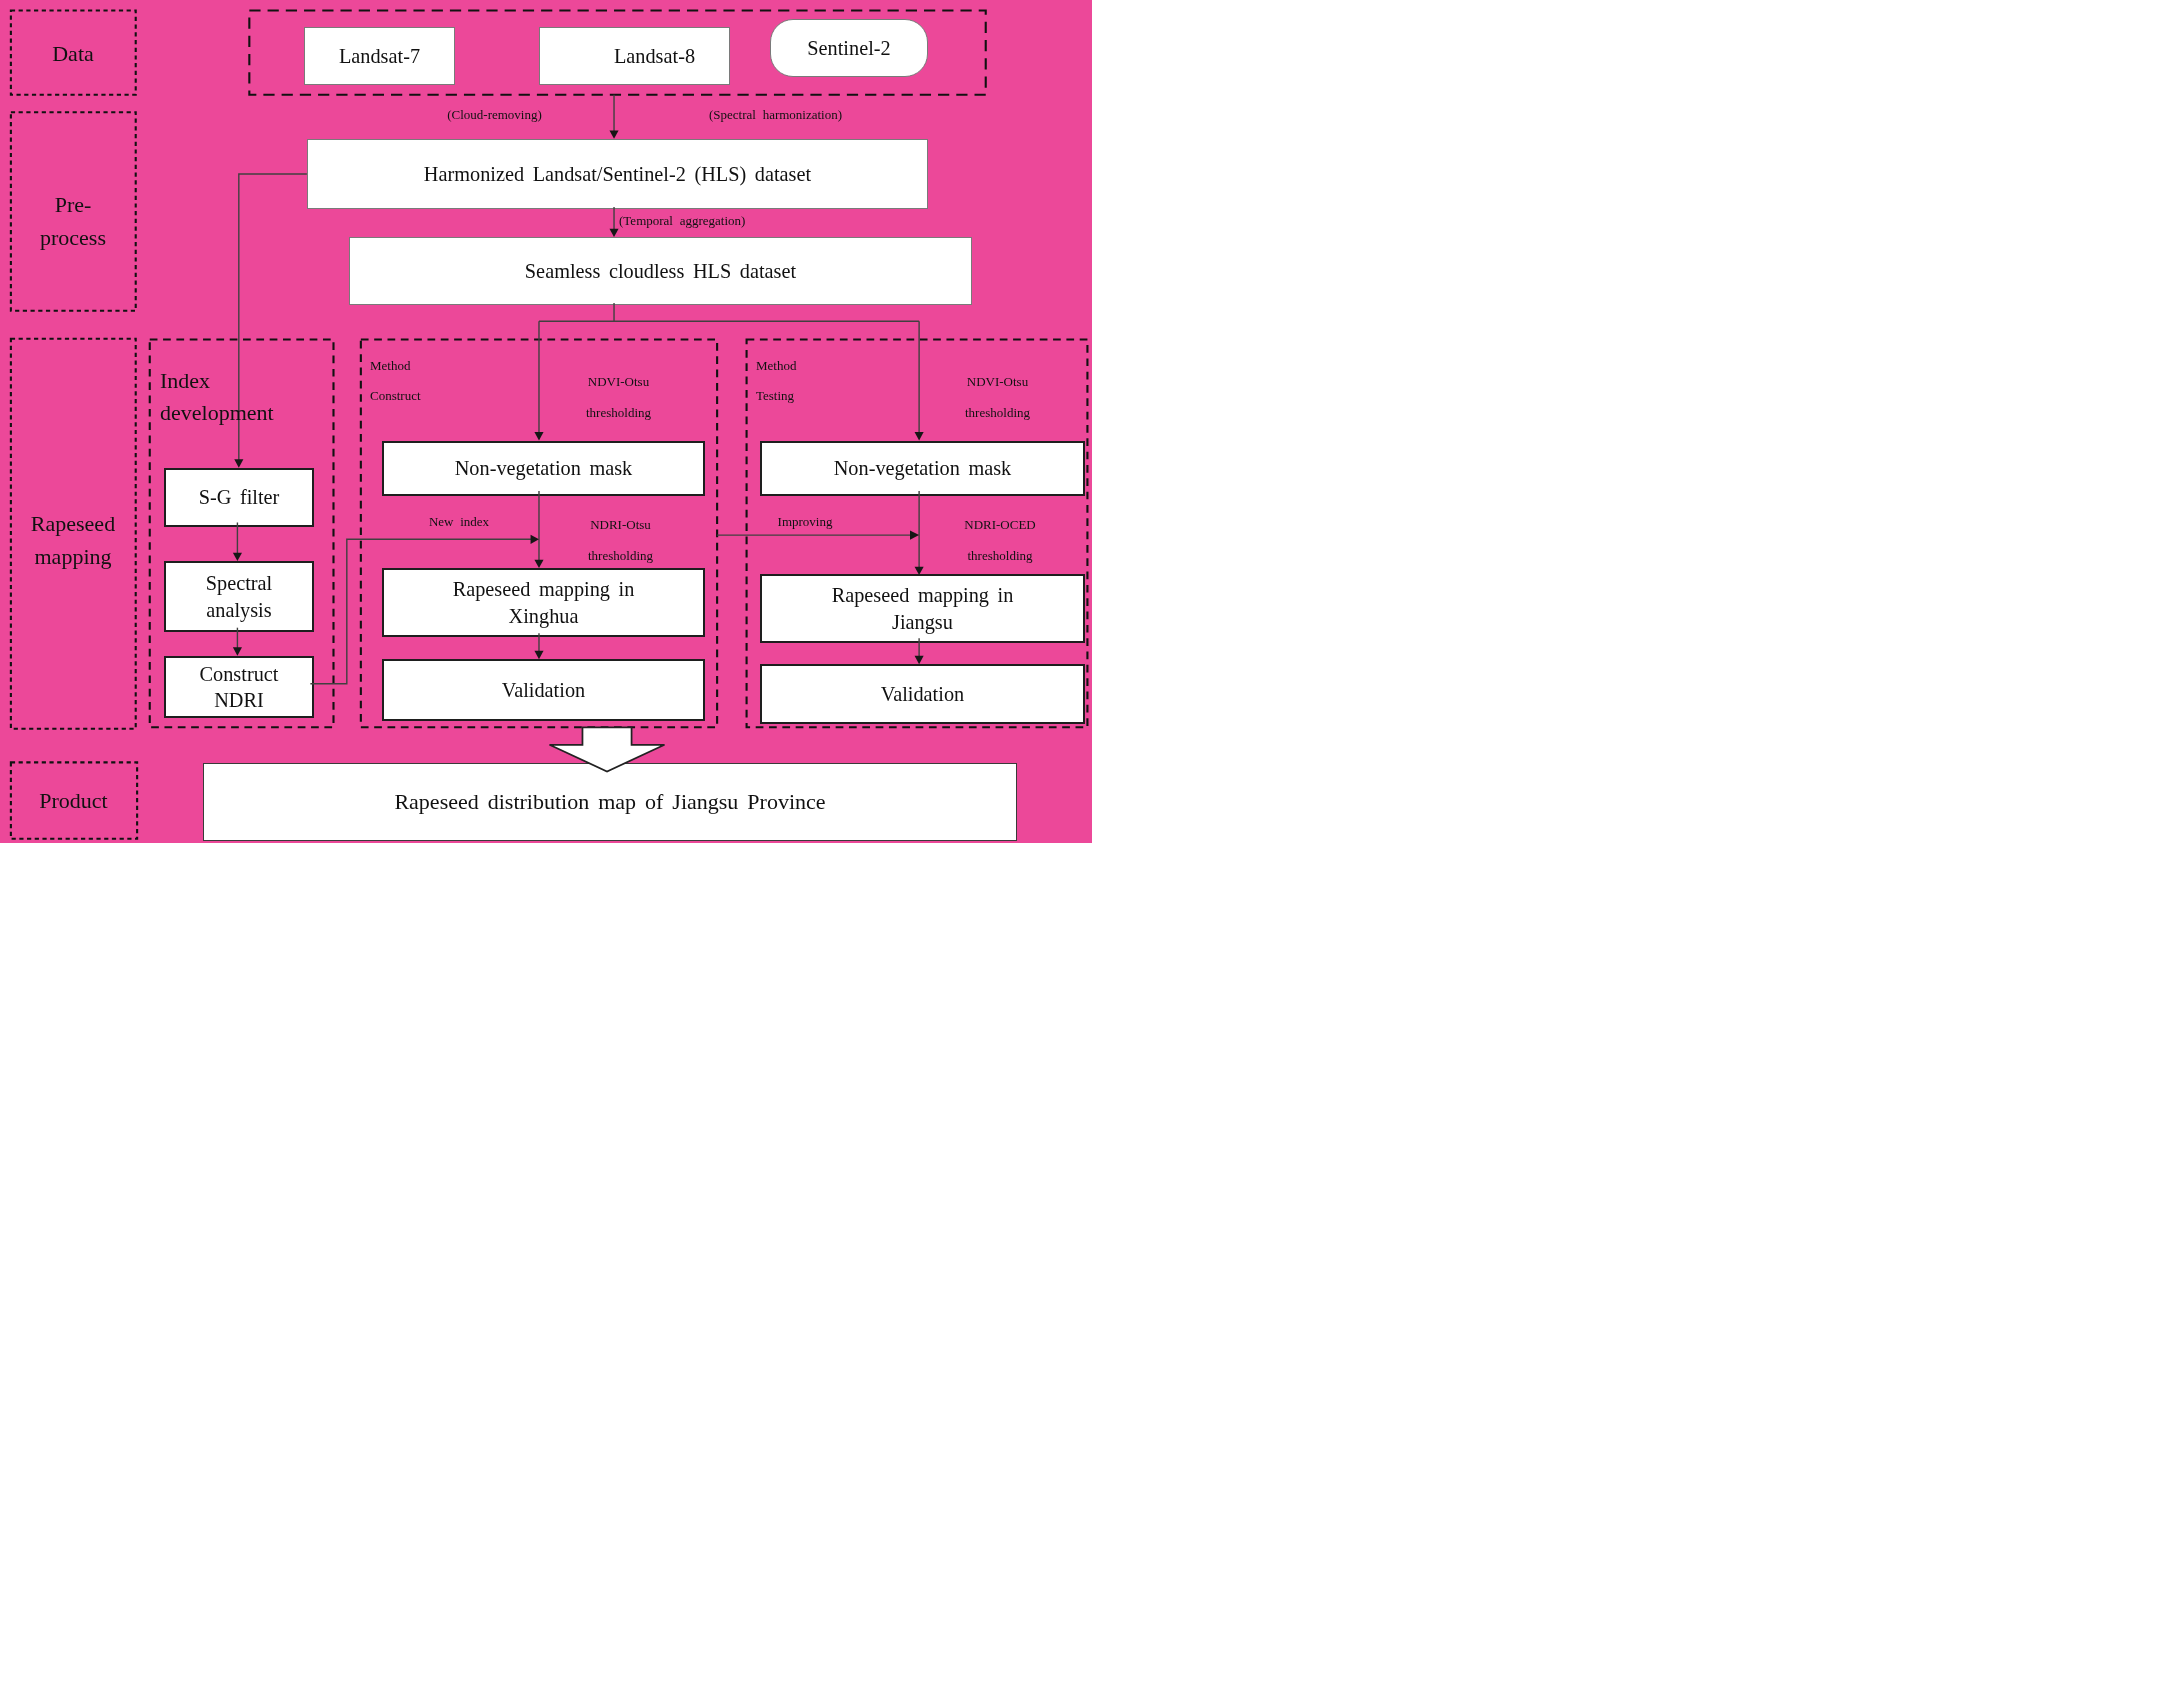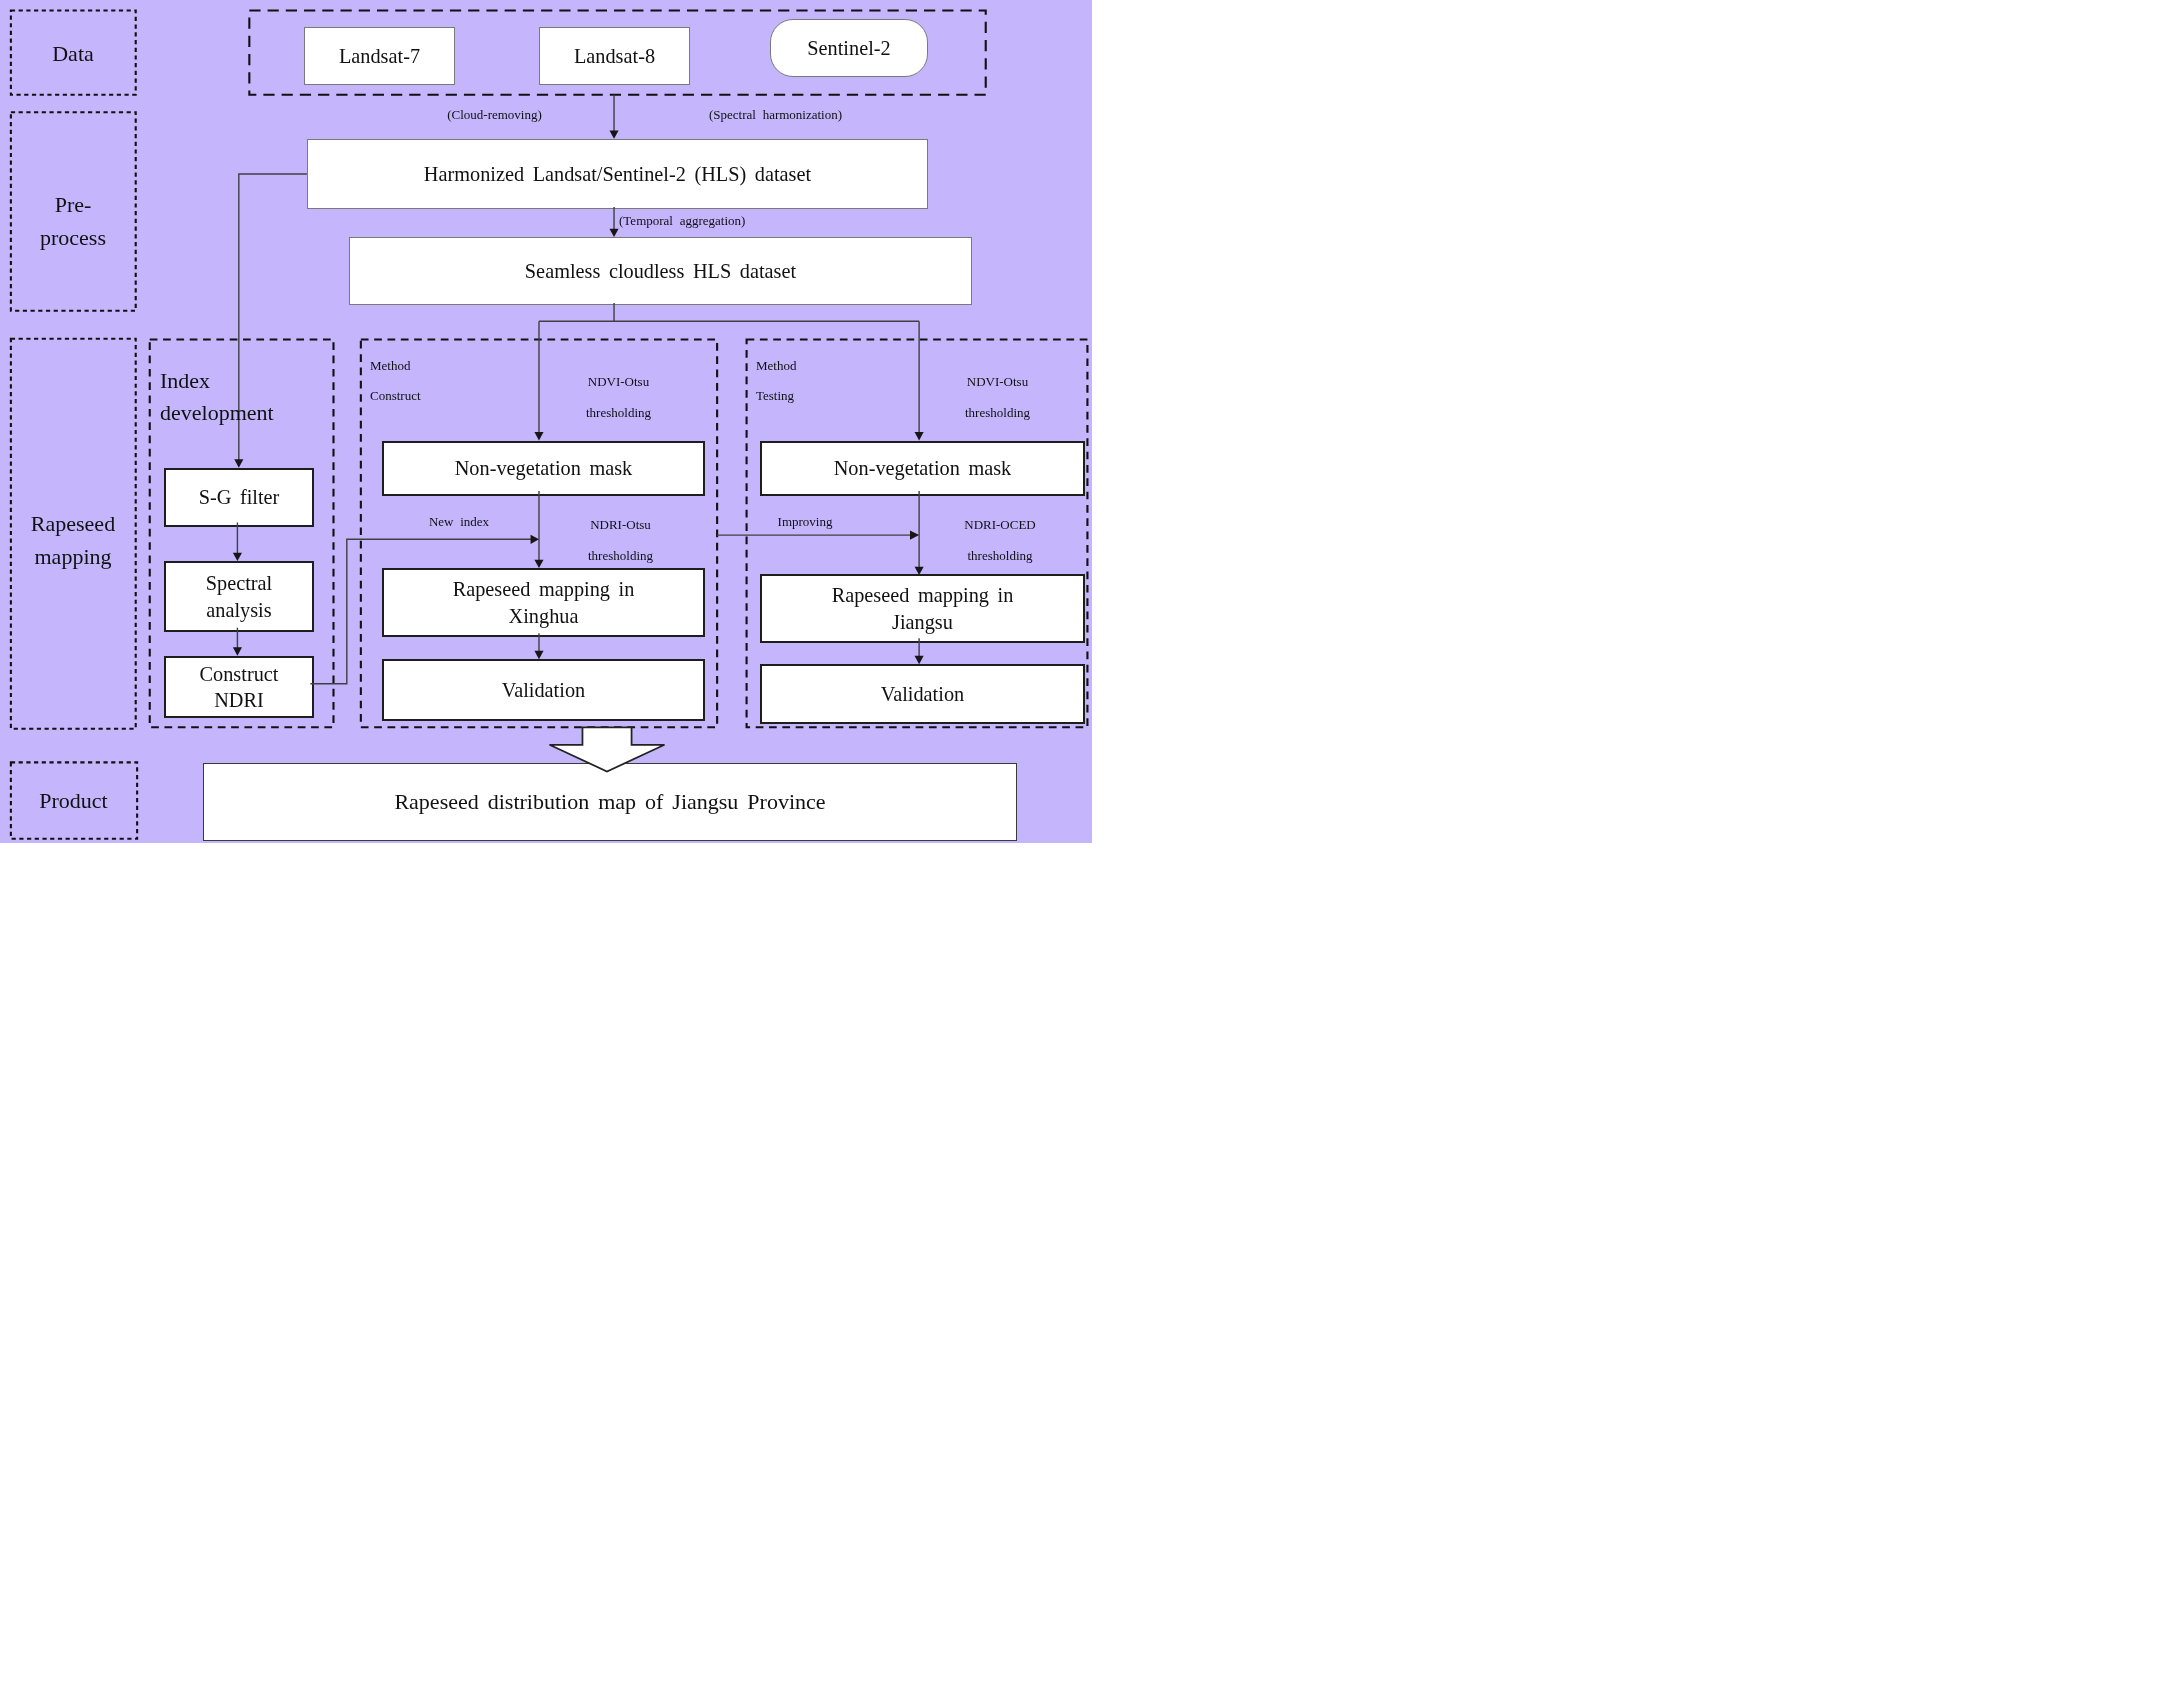--- a/index.html
+++ b/index.html
@@ -1,17 +1,17 @@
 <!DOCTYPE html>
 <html style="font-size:11.2px"><head>
 <meta charset="utf-8">
 <style>
   html,body{margin:0;padding:0;background:#fff;}
   .canvas{
-    position:relative;width:1092px;height:843px;background:#c4b5fd;
+    position:relative;width:1092px;height:843px;background:#ec4899;
     font-family:"Liberation Serif","DejaVu Serif",serif;color:#111;
     overflow:hidden;
   }
   .canvas svg{position:absolute;left:0;top:0;z-index:3;pointer-events:none;}
   .box{
     position:absolute;z-index:2;background:#fff;display:flex;
     align-items:center;justify-content:center;text-align:center;
     font-size:20.3px;line-height:1.3;word-spacing:3.5px;white-space:pre-line;
   }
   .gray{border:1.4px solid #7a7a7a;}
@@ -80,21 +80,21 @@
   </svg>
 
   <div class="lbl ctr big" style="left:10.5px;top:40px;width:125px;">Data</div>
   <div class="lbl ctr big" style="left:10.5px;top:188px;width:125px;line-height:33px;">Pre-
 process</div>
   <div class="lbl ctr big" style="left:10.5px;top:507px;width:125px;line-height:33px;">Rapeseed
 mapping</div>
   <div class="lbl ctr big" style="left:10.5px;top:787px;width:126px;">Product</div>
 
   <div class="box gray" style="left:304px;top:27px;width:149px;height:56px;">Landsat-7</div>
-  <div class="box gray" style="left:539px;top:27px;width:149px;height:56px;">Landsat-8</div>
+  <div class="box gray" style="left:539px;top:27px;width:149px;height:56px;padding-left:40px;">Landsat-8</div>
   <div class="box gray" style="left:770px;top:19px;width:156px;height:56px;border-radius:23px;">Sentinel-2</div>
 
   <div class="lbl ctr" style="left:393px;top:107px;width:203px;">(Cloud-removing)</div>
   <div class="lbl ctr" style="left:642px;top:107px;width:267px;">(Spectral harmonization)</div>
   <div class="box gray" style="left:307px;top:139px;width:619px;height:68px;">Harmonized Landsat/Sentinel-2 (HLS) dataset</div>
   <div class="lbl" style="left:619px;top:213px;width:267px;">(Temporal aggregation)</div>
   <div class="box gray" style="left:305px;top:237px;width:621px;height:66px;margin-left:44px;">Seamless cloudless HLS dataset</div>
 
   <div class="lbl big" style="left:160px;top:365px;width:165px;line-height:32px;">Index
 development</div>

